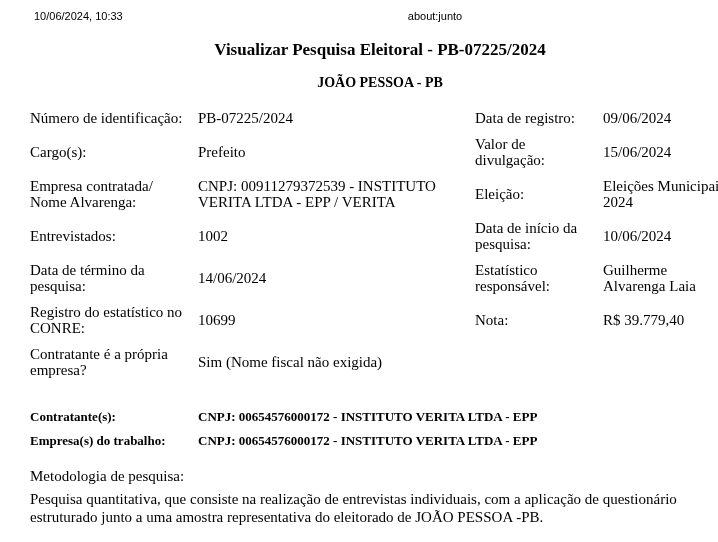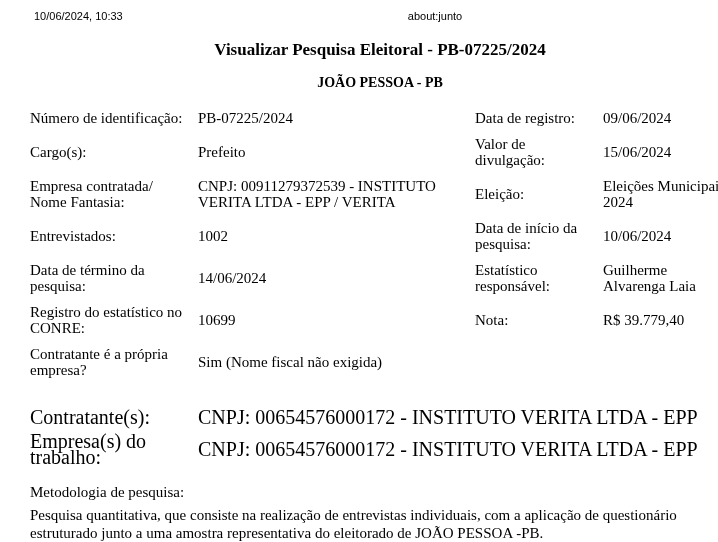--- a/index.html
+++ b/index.html
@@ -81,21 +81,22 @@
   table.parties {
     margin-top: 22px;
     width: 700px;
     border-collapse: collapse;
     table-layout: fixed;
   }
   table.parties td {
     vertical-align: middle;
     padding: 4px 10px 4px 0;
     line-height: 16px;
-    font-size: 20px;
+    font-size: 13px;
+    font-weight: bold;
   }
 
   .methodology-label {
     margin-top: 15px;
     line-height: 17px;
   }
   .methodology-text {
     margin: 5px 0 0 0;
     line-height: 18px;
   }
@@ -127,21 +128,21 @@
         <td class="c3">Data de registro:</td>
         <td class="c4">09/06/2024</td>
       </tr>
       <tr>
         <td class="c1">Cargo(s):</td>
         <td class="c2">Prefeito</td>
         <td class="c3">Valor de divulgação:</td>
         <td class="c4">15/06/2024</td>
       </tr>
       <tr>
-        <td class="c1">Empresa contratada/ Nome Fantasia:</td>
+        <td class="c1">Empresa contratada/ Nome Alvarenga:</td>
         <td class="c2">CNPJ: 00911279372539 - INSTITUTO VERITA LTDA - EPP / VERITA</td>
         <td class="c3">Eleição:</td>
         <td class="c4">Eleições Municipais 2024</td>
       </tr>
       <tr>
         <td class="c1">Entrevistados:</td>
         <td class="c2">1002</td>
         <td class="c3">Data de início da pesquisa:</td>
         <td class="c4">10/06/2024</td>
       </tr>

